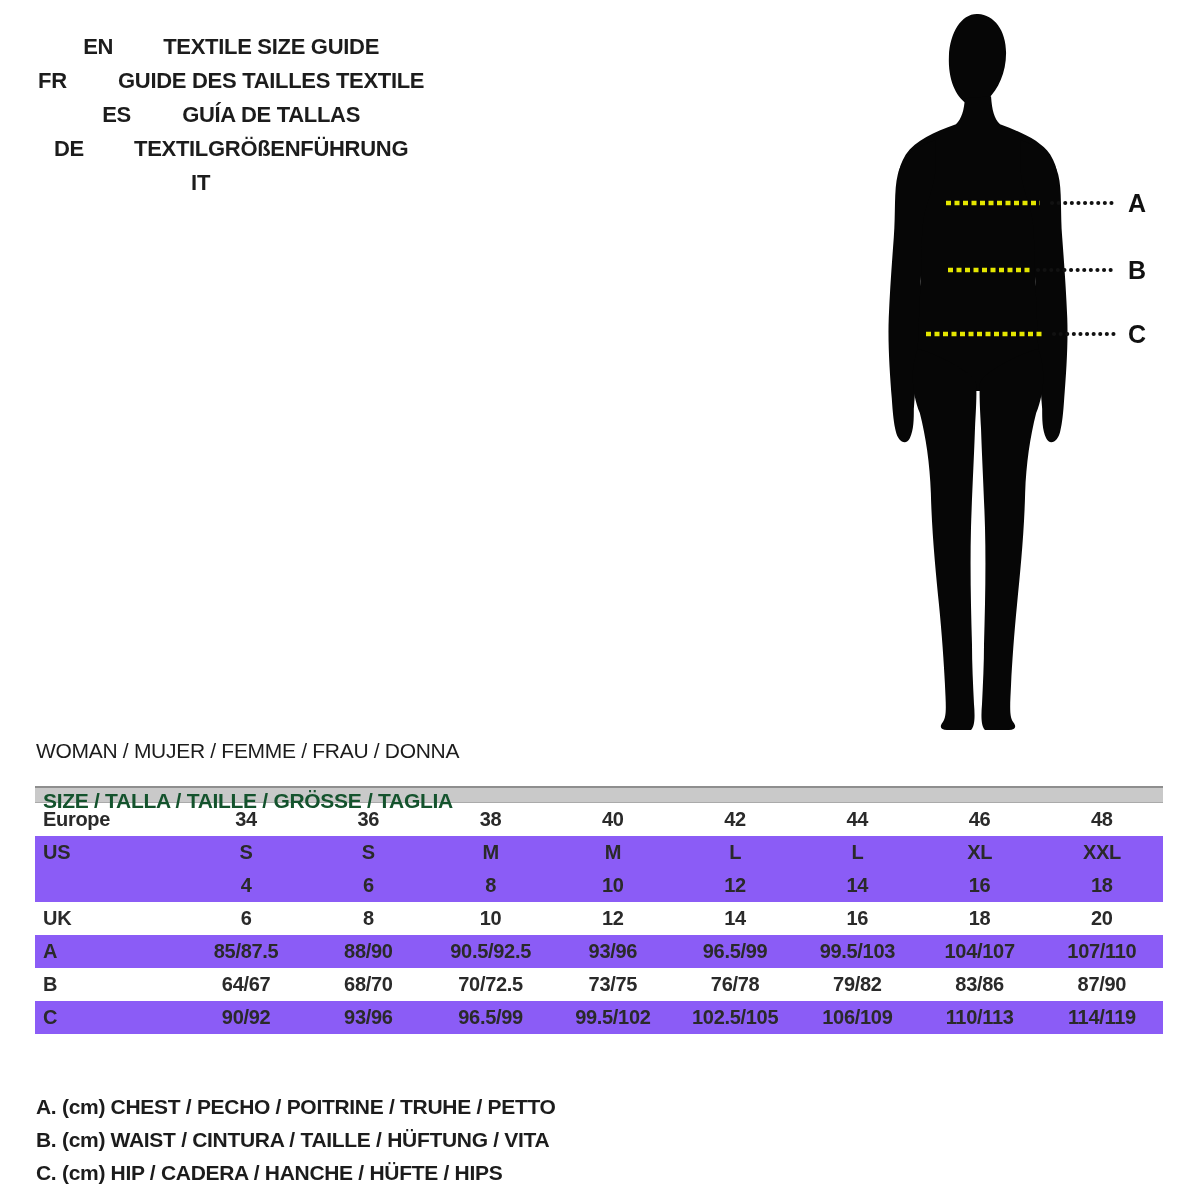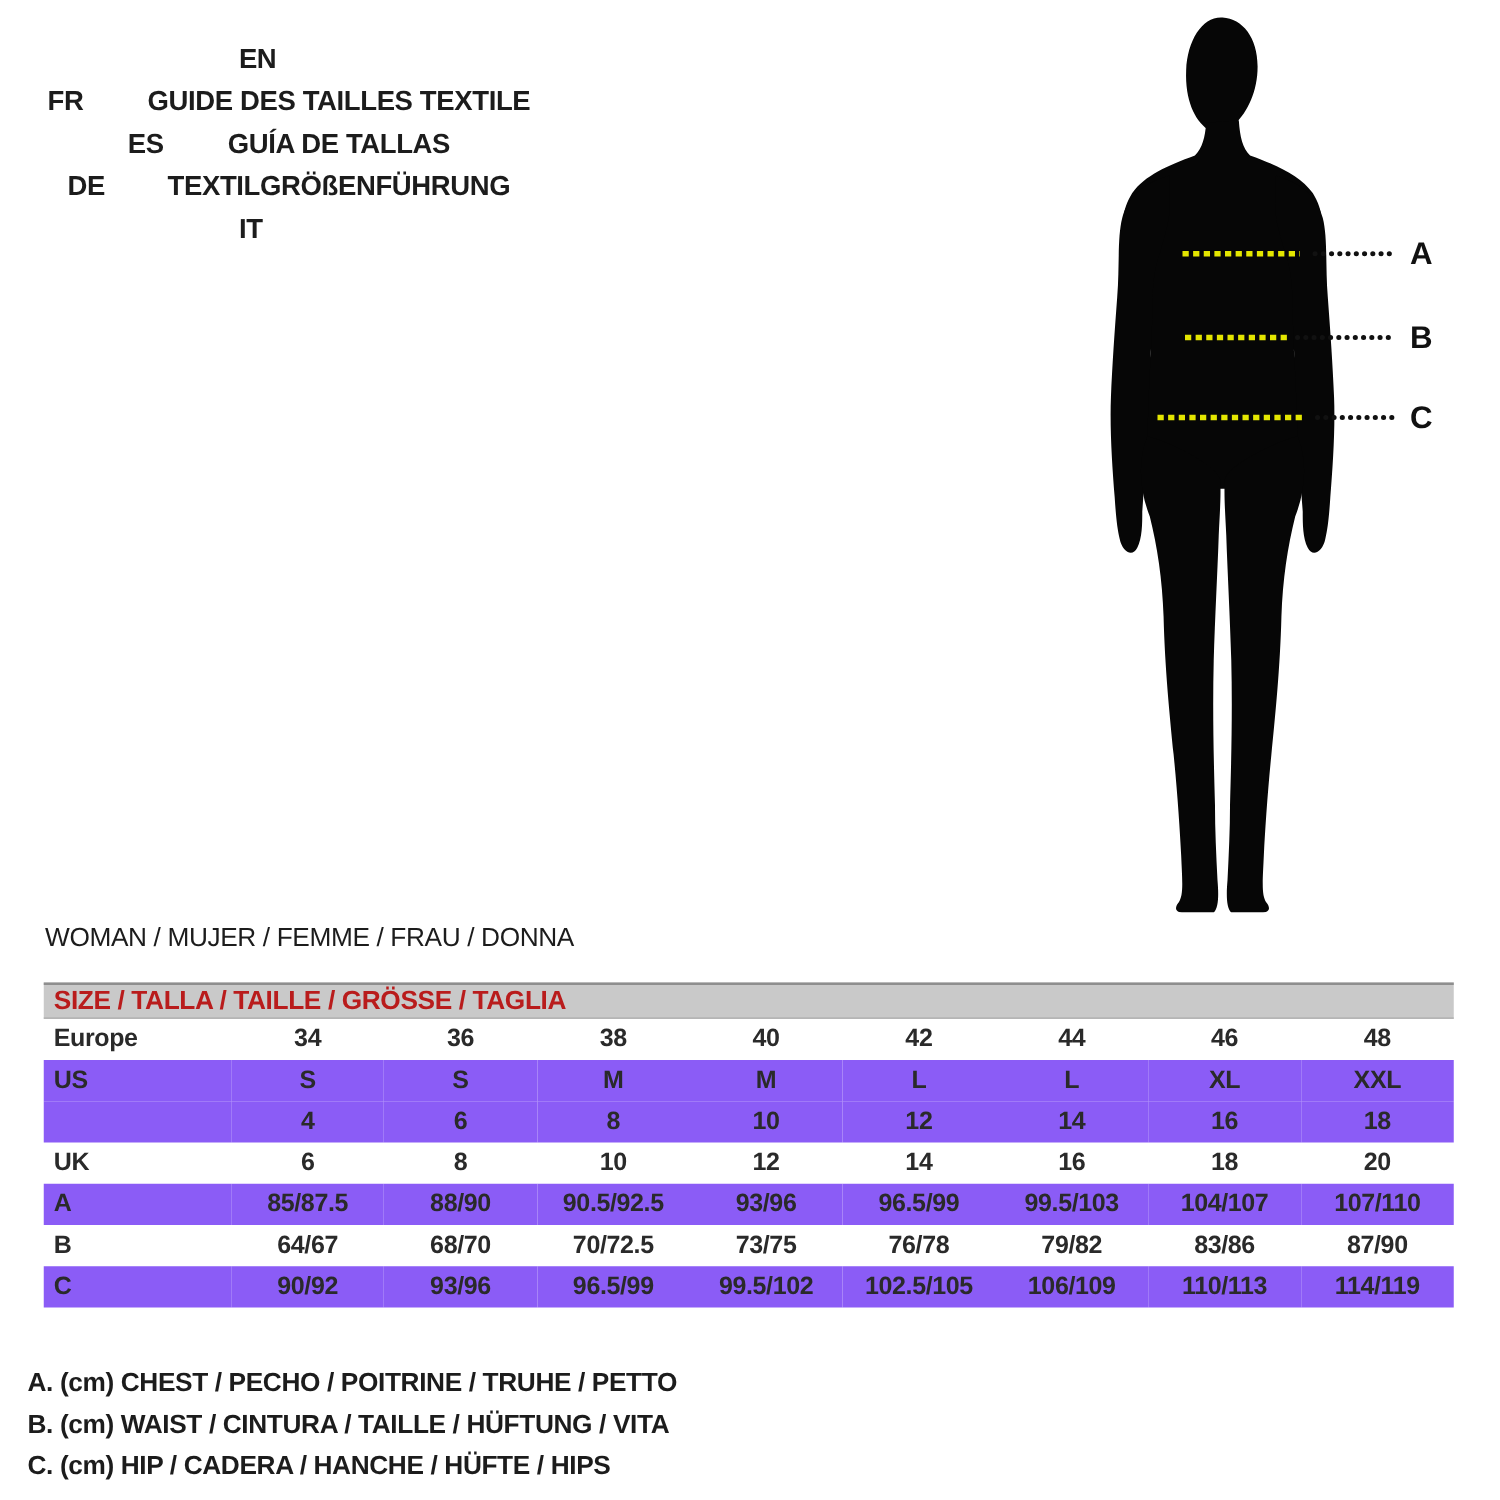--- a/index.html
+++ b/index.html
@@ -19,42 +19,43 @@
   .lines-svg { position:absolute; left:0; top:0; width:1200px; height:1200px; pointer-events:none; }
   .measure-label { position:absolute; font-size:25px; font-weight:700; color:#111; }
   #label-A { left:1128px; top:189px; }
   #label-B { left:1128px; top:256px; }
   #label-C { left:1128px; top:320px; }
   
   .section-title { position:absolute; left:36px; top:739px; font-size:21px; font-weight:400; letter-spacing:-0.3px; }
   
   .size-table-wrap { position:absolute; left:35px; top:786px; width:1128px; }
   .size-table-header {
-    height:29px; background:#c9c9c9;
+    height:17px; background:#c9c9c9;
     border-top:2px solid #8e8e8e; border-bottom:1px solid #aaaaaa;
     font-size:21px; font-weight:700; line-height:26px; padding-left:8px;
-    color:#b91c1c; letter-spacing:-0.3px;
+    color:#14532d; letter-spacing:-0.3px;
   }
   table.size-table { width:100%; border-collapse:collapse; table-layout:fixed; }
   table.size-table td {
     height:33px; font-size:20px; font-weight:700; color:#2a2a2a;
     text-align:center; padding:0; letter-spacing:-0.3px;
   }
   table.size-table td.row-label { text-align:left; padding-left:8px; width:150px; }
   tr.shaded { background:#8b5cf6; }
   
-  .footnotes { position:absolute; left:22px; top:1090px; }
+  .footnotes { position:absolute; left:36px; top:1090px; }
   .footnote { line-height:33px; font-size:21px; font-weight:700; letter-spacing:-0.3px; }
 </style>
 </head>
 <body>
 
 <div class="lang-list">
   <div class="lang-row">
     <span class="lang-code">EN</span>
+    <span class="lang-label">TEXTILE SIZE GUIDE</span>
   </div>
   <div class="lang-row">
     <span class="lang-code">FR</span>
     <span class="lang-label">GUIDE DES TAILLES TEXTILE</span>
   </div>
   <div class="lang-row">
     <span class="lang-code">ES</span>
     <span class="lang-label">GUÍA DE TALLAS</span>
   </div>
   <div class="lang-row">

